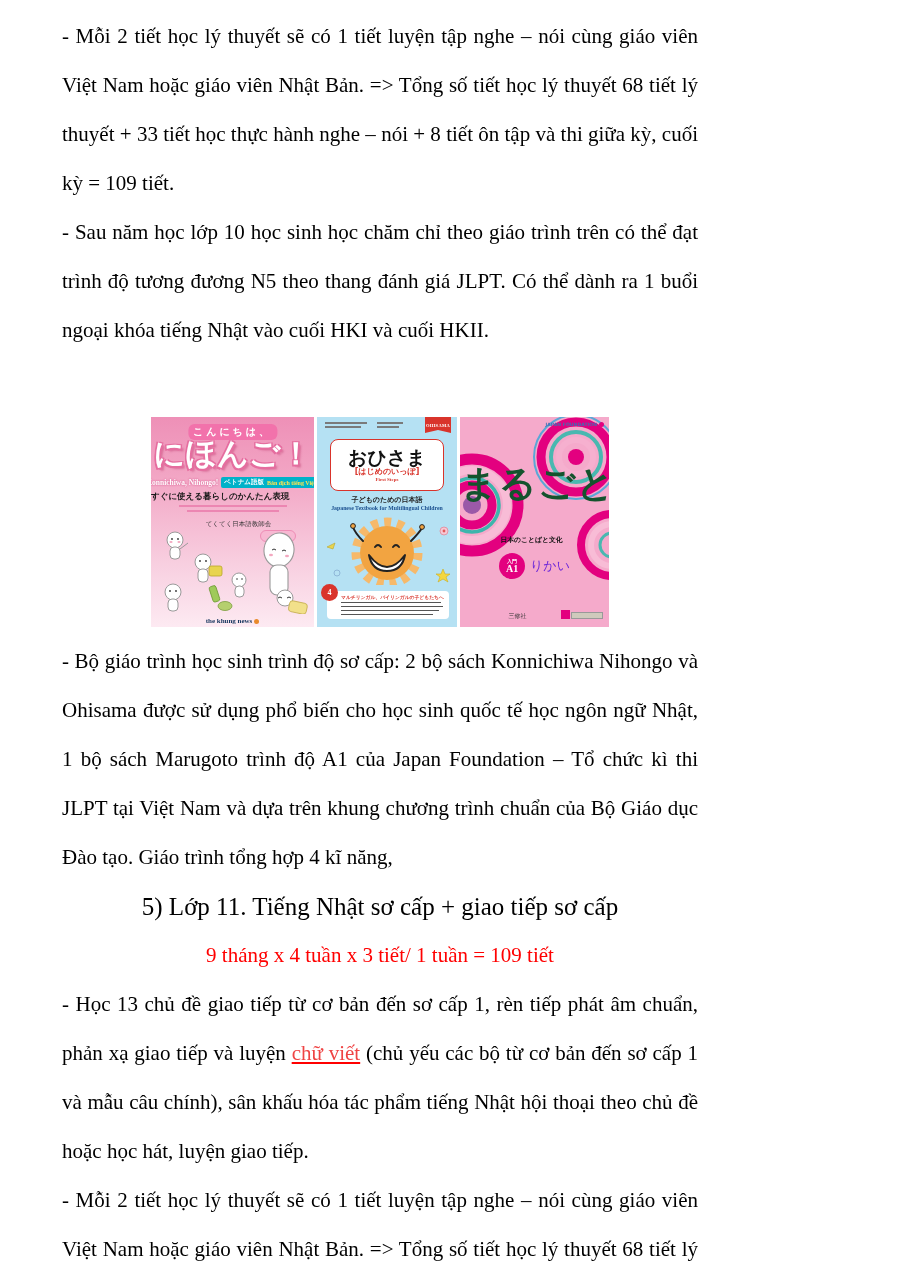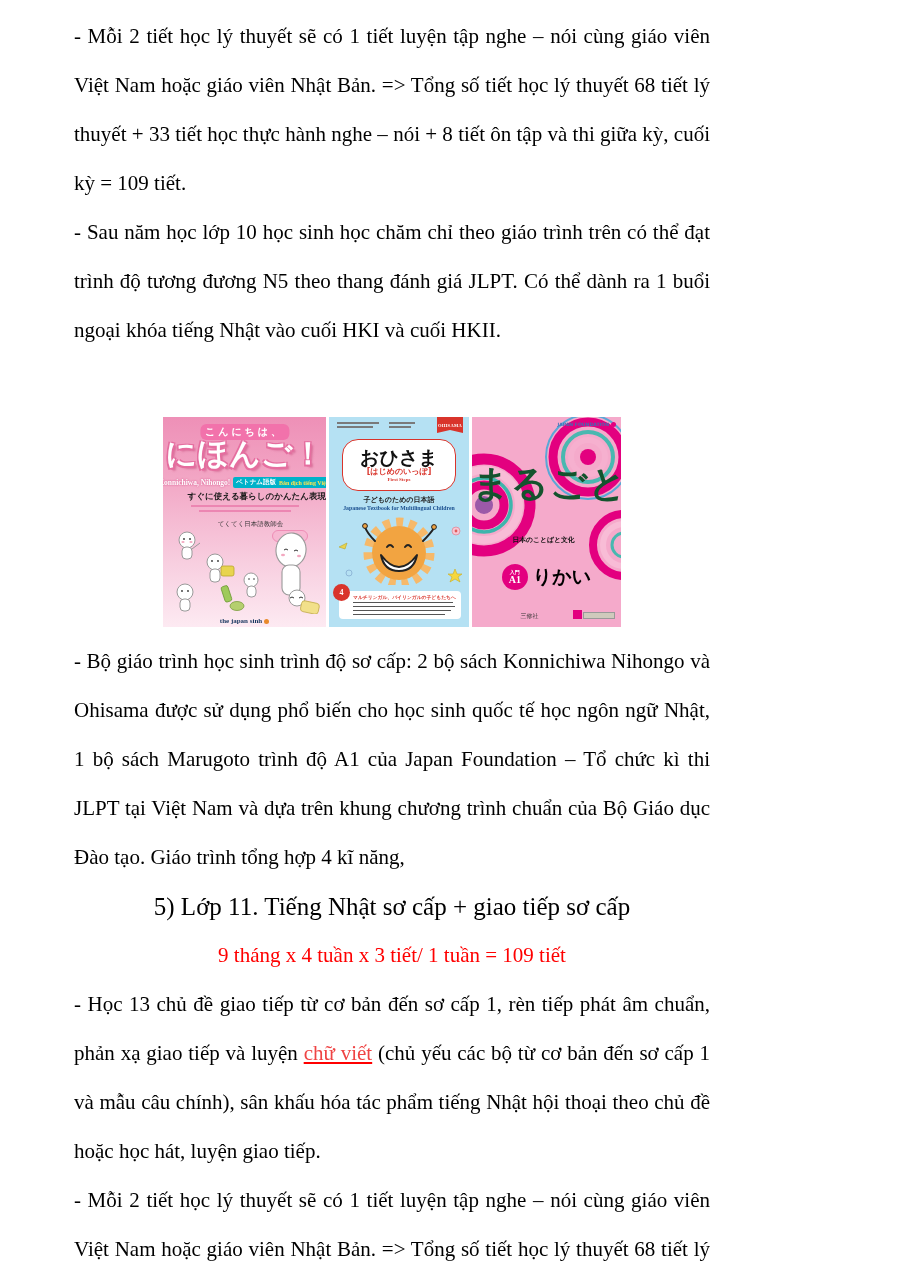--- a/index.html
+++ b/index.html
@@ -1,18 +1,18 @@
 <!DOCTYPE html>
 <html lang="vi"><head>
 <meta charset="utf-8">
 <style>
   html,body{margin:0;padding:0;background:#fff;}
   .page{
     width:760px;height:1272px;background:#ffffff;position:relative;overflow:hidden;
-    font-family:"Liberation Serif","DejaVu Serif",serif;color:#000;margin-left:12px;
+    font-family:"Liberation Serif","DejaVu Serif",serif;color:#000;
   }
   .content{padding:12px 62px 0 62px;}
   p.body{margin:0;font-size:21px;line-height:49px;text-align:justify;}
   p.heading{margin:0;font-size:25px;line-height:49px;font-weight:normal;text-align:center;}
   p.formula{margin:0;font-size:21px;line-height:49px;text-align:center;color:#ff0000;}
   .red-link{color:#ef4444;text-decoration:underline;text-decoration-color:#ff0000;cursor:pointer;}
 
   
   .figure-row{display:flex;justify-content:center;gap:3px;margin:62px 0 10px 0;height:210px;}
   .book{position:relative;overflow:hidden;flex:0 0 auto;height:210px;}
@@ -24,39 +24,39 @@
     background:#f272ab;color:#fff;font-weight:bold;font-size:10px;letter-spacing:3px;
     padding:1px 5px;border-radius:6px;white-space:nowrap;}
   .b1-title{position:absolute;top:16px;left:0;right:0;text-align:center;font-size:31px;font-weight:bold;
     color:#fff;letter-spacing:0px;white-space:nowrap;
     text-shadow:1.5px 1.5px 0 #e56d9f,-1.5px -1.5px 0 #e56d9f,1.5px -1.5px 0 #e56d9f,-1.5px 1.5px 0 #e56d9f,3px 3px 2px rgba(190,60,110,.45);}
   .b1-row{position:absolute;top:60px;left:0;right:0;display:flex;justify-content:center;align-items:center;gap:3px;}
   .b1-romaji{font-size:7.5px;font-weight:bold;color:#fff;text-shadow:0 0 2px #df6a9d,0 0 2px #df6a9d;white-space:nowrap;}
   .b1-badge{background:#00b2c9;border-radius:2px;padding:1px 3px;display:inline-flex;gap:3px;align-items:center;white-space:nowrap;}
   .b1-badge .jp-part{color:#fff;font-size:6.5px;font-weight:bold;text-align:right;}
   .b1-badge .vi-part{color:#ffe44d;font-size:6px;font-weight:bold;}
-  .b1-tagline{position:absolute;top:74px;left:0;right:0;text-align:right;font-size:8.5px;font-weight:bold;color:#1a1a1a;white-space:nowrap;}
+  .b1-tagline{position:absolute;top:74px;left:0;right:0;text-align:left;font-size:8.5px;font-weight:bold;color:#1a1a1a;white-space:nowrap;}
   .b1-bars{position:absolute;top:88px;left:0;right:0;display:flex;flex-direction:column;align-items:center;gap:3px;}
   .b1-bars .microbar{background:#ec86b2;}
   .b1-assoc{position:absolute;top:103px;left:12px;right:0;text-align:center;font-size:6.5px;color:#333;}
   .b1-capsule{position:absolute;top:113px;right:18px;background:#f7b8d2;border:1px solid #ef8db6;border-radius:6px;width:34px;height:10px;}
   .b1-scene{position:absolute;left:0;bottom:13px;width:163px;height:86px;}
   .b1-footer{position:absolute;bottom:2px;left:0;right:0;text-align:center;font-size:7px;font-weight:bold;color:#16355e;}
   .b1-footer .dot{display:inline-block;width:5px;height:5px;border-radius:50%;background:#e98a2b;vertical-align:middle;margin-left:2px;}
 
   
   .book2{width:140px;background:#b5e1f3;}
   .b2-authors{position:absolute;top:5px;left:8px;display:flex;gap:10px;}
   .b2-authors .col{display:flex;flex-direction:column;gap:2px;}
   .microbar{height:2px;background:#7a7a7a;}
   .b2-ribbon{position:absolute;top:0;right:6px;width:26px;height:16px;background:#d9342b;color:#fff;
     font-size:4.5px;font-weight:bold;display:flex;align-items:center;justify-content:center;
     clip-path:polygon(0 0,100% 0,100% 100%,50% 82%,0 100%);letter-spacing:.3px;}
   .b2-titlebox{position:absolute;top:22px;left:13px;right:13px;height:50px;background:#fff;
-    border:1.6px solid #d9342b;border-radius:16px;display:flex;flex-direction:column;align-items:center;justify-content:center;gap:1px;}
+    border:1.6px solid #d9342b;border-radius:8px;display:flex;flex-direction:column;align-items:center;justify-content:center;gap:1px;}
   .b2-title{font-size:19px;font-weight:bold;color:#111;line-height:1;}
   .b2-sub{font-size:8px;font-weight:bold;color:#d9342b;line-height:1;}
   .b2-sub-en{font-size:5px;font-weight:bold;color:#d9342b;line-height:1;}
   .b2-aud-jp{position:absolute;top:78px;left:0;right:0;text-align:center;font-size:7px;font-weight:bold;color:#222;}
   .b2-aud-en{position:absolute;top:88px;left:0;right:0;text-align:center;font-size:5.8px;font-weight:bold;color:#1a4f8f;}
   .b2-sun{position:absolute;top:96px;left:0;width:140px;height:72px;}
   .b2-note{position:absolute;bottom:8px;left:10px;right:8px;background:#fff;border-radius:4px;padding:3px 4px 4px 14px;}
   .b2-note-head{font-size:4.8px;font-weight:bold;color:#d9342b;white-space:nowrap;overflow:hidden;}
   .b2-note .lines{display:flex;flex-direction:column;gap:2.5px;margin-top:2px;}
   .b2-note .microbar{background:#555;height:1.5px;}
@@ -65,26 +65,26 @@
 
   
   .book3{width:149px;background:#f5aacb;}
   .b3-circles{position:absolute;inset:0;width:149px;height:210px;}
   .b3-logo{position:absolute;top:5px;right:5px;font-size:4.6px;font-weight:bold;color:#3f6fb5;
     font-family:"DejaVu Sans",sans-serif;display:flex;align-items:center;gap:2px;}
   .b3-logo .sprout{width:5px;height:5px;border-radius:50%;background:#e3007f;display:inline-block;}
   .b3-title{position:absolute;top:48px;left:0;right:0;text-align:left;font-size:37px;font-weight:bold;color:#14532d;
     letter-spacing:1px;line-height:1;white-space:nowrap;}
   .b3-subtitle{position:absolute;top:118px;left:0;right:6px;text-align:center;font-size:6.8px;font-weight:bold;color:#111;}
-  .b3-levelrow{position:absolute;top:147px;left:0;right:0;display:flex;justify-content:center;align-items:center;gap:5px;}
+  .b3-levelrow{position:absolute;top:136px;left:0;right:0;display:flex;justify-content:center;align-items:center;gap:5px;}
   .b3-levelbadge{width:26px;height:26px;border-radius:50%;background:#e3007f;color:#fff;display:flex;flex-direction:column;
     align-items:center;justify-content:center;line-height:1;}
   .b3-levelbadge .lvl{font-size:5px;font-weight:bold;}
   .b3-levelbadge .code{font-size:10px;font-weight:bold;}
-  .b3-volume{font-size:19px;font-weight:bold;color:#000000;}
+  .b3-volume{font-size:13px;font-weight:normal;color:#6d28d9;}
   .b3-publisher{position:absolute;bottom:6px;left:0;right:34px;text-align:center;font-size:6px;color:#333;}
   .b3-bottomlogo{position:absolute;bottom:8px;right:6px;display:flex;align-items:flex-end;gap:1px;}
   .b3-bottomlogo .sq{width:9px;height:9px;background:#e3007f;}
   .b3-bottomlogo .strip{width:30px;height:5px;background:#cfcabc;border:0.5px solid #999;}
 </style>
 </head>
 <body>
 
 <div class="page">
   <div class="content">
@@ -155,21 +155,21 @@
             <circle cx="25" cy="63" r="0.9" fill="#333"></circle>
           <rect x="60" y="58" width="7" height="16" rx="2" fill="#9fca5a" stroke="#6f9a36" stroke-width="0.8" transform="rotate(-18 63 66)"></rect>
           <ellipse cx="74" cy="78" rx="7" ry="4.5" fill="#b5cf6e" stroke="#7b9c3f" stroke-width="0.8"></ellipse>
 
           <g stroke="#9a9a9a" stroke-width="1" fill="#fff">
             <circle cx="134" cy="70" r="8"></circle>
           </g>
           <path d="M127 70 q2 -2 4 0 M136 70 q2 -2 4 0" stroke="#333" stroke-width="1" fill="none"></path>
           <rect x="138" y="74" width="18" height="11" rx="3" fill="#f2e08a" stroke="#c4ad4e" stroke-width="0.8" transform="rotate(12 147 79)"></rect>
         </svg>
-        <div class="b1-footer"><span>the japan sinh</span><span class="dot"></span></div>
+        <div class="b1-footer"><span>the khung news</span><span class="dot"></span></div>
       </div>
 
       <div class="book book2">
         <div class="b2-authors">
           <div class="col">
             <div class="microbar" style="width:42px"></div>
             <div class="microbar" style="width:36px"></div>
           </div>
           <div class="col">
             <div class="microbar" style="width:26px"></div>

